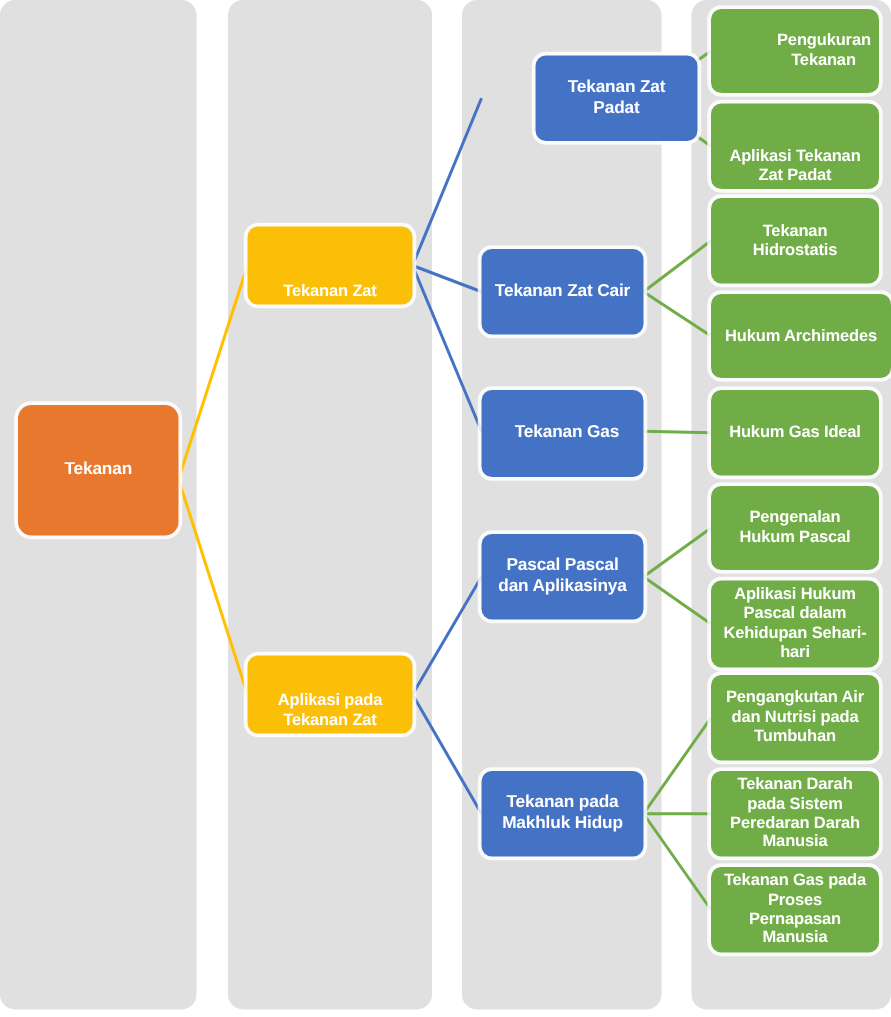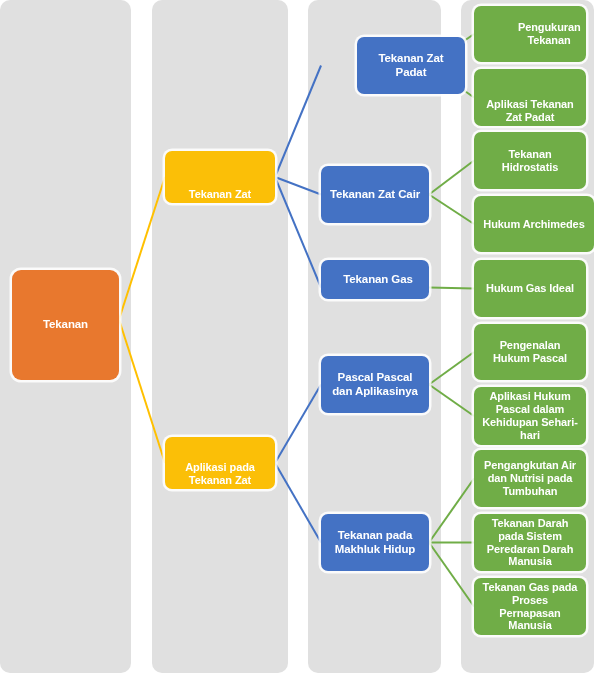--- a/index.html
+++ b/index.html
@@ -75,36 +75,36 @@
       <line x1="429" y1="194.5" x2="474" y2="224" stroke="#70AD47" stroke-width="2"></line>
       <line x1="429" y1="287.5" x2="474" y2="288.5" stroke="#70AD47" stroke-width="2"></line>
       <line x1="429" y1="384.5" x2="474" y2="352" stroke="#70AD47" stroke-width="2"></line>
       <line x1="429" y1="384.5" x2="474" y2="416" stroke="#70AD47" stroke-width="2"></line>
       <line x1="429" y1="542.5" x2="474" y2="478.5" stroke="#70AD47" stroke-width="2"></line>
       <line x1="429" y1="542.5" x2="474" y2="542.5" stroke="#70AD47" stroke-width="2"></line>
       <line x1="429" y1="542.5" x2="474" y2="606.5" stroke="#70AD47" stroke-width="2"></line>
     </svg>
 
   <div id="nodes">
-      <div class="node node-root" style="left: 12px; top: 270px; width: 107px; height: 110px;">
+      <div class="node node-root" style="left: 12px; top: 270px; width: 107px; height: 87px;">
         <span>Tekanan</span>
       </div>
       <div class="node node-l1" style="left: 165px; top: 151px; width: 110px; height: 52px;">
         <span>Tekanan Zat</span>
       </div>
       <div class="node node-l1" style="left: 165px; top: 437px; width: 110px; height: 52px;">
         <span>Aplikasi pada Tekanan Zat</span>
       </div>
       <div class="node node-l2" style="left: 321px; top: 37px; width: 108px; height: 57px; margin-left: 36px;">
         <span>Tekanan Zat Padat</span>
       </div>
       <div class="node node-l2" style="left: 321px; top: 166px; width: 108px; height: 57px;">
         <span>Tekanan Zat Cair</span>
       </div>
-      <div class="node node-l2" style="left: 321px; top: 260px; width: 108px; height: 39px; padding-left: 12px;">
+      <div class="node node-l2" style="left: 321px; top: 260px; width: 108px; height: 58px; padding-left: 12px;">
         <span>Tekanan Gas</span>
       </div>
       <div class="node node-l2" style="left: 321px; top: 356px; width: 108px; height: 57px;">
         <span>Pascal Pascal dan Aplikasinya</span>
       </div>
       <div class="node node-l2" style="left: 321px; top: 514px; width: 108px; height: 57px;">
         <span>Tekanan pada Makhluk Hidup</span>
       </div>
       <div class="node node-l3" style="left: 474px; top: 6px; width: 112px; height: 56px; padding-left: 44px;">
         <span>Pengukuran Tekanan</span>

